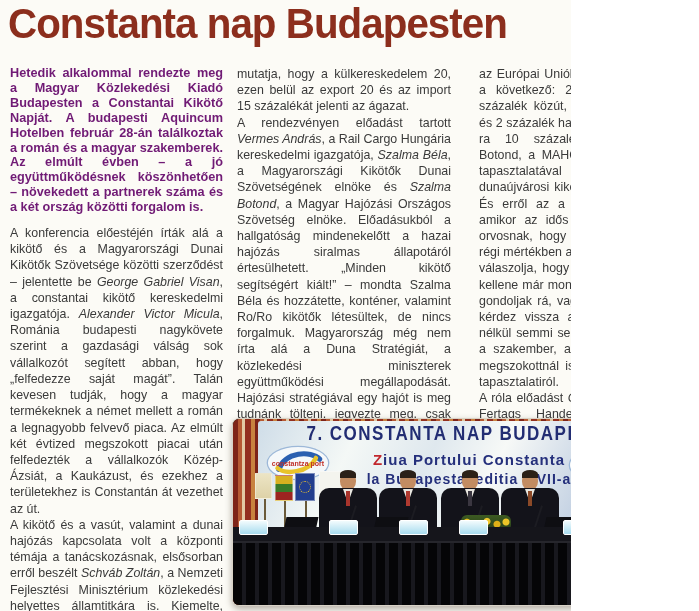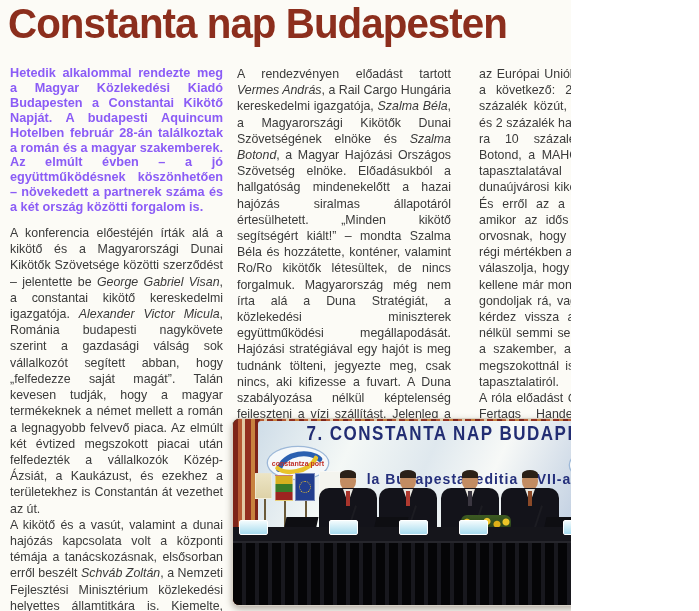--- a/index.html
+++ b/index.html
@@ -17,21 +17,21 @@
   .col {
     position:absolute; top:66px; font-size:12.4px; line-height:16.2px;
     color:#3a3a3a; text-align:justify;
   }
   .col-1 { left:10px;  width:213px; }
   .col-2 { left:237px; width:214px; }
   .col-3 { left:479px; width:225px; }
   .col p { margin:0; }
   p.intro {
     font-weight:bold; font-size:12.7px; line-height:14.9px;
-    color:#8b5cf6; margin-bottom:10px; text-align:justify;
+    color:#701a75; margin-bottom:10px; text-align:justify;
   }
   .it { font-style:italic; }
   .credit { float:right; font-style:italic; }
 
   
   .photo {
     position:absolute; left:232px; top:418px; width:459px; height:186px;
     border-radius:7px; overflow:hidden; background:#221a12;
     box-shadow:0 3px 7px rgba(70,55,40,.4); border:1px solid #d8d2c6;
   }
@@ -164,33 +164,35 @@
   <h1 class="headline">Constanta nap Budapesten</h1>
 
   <div class="col col-1">
     <p class="intro">Hetedik alkalommal rendezte meg a Magyar Közlekedési Kiadó Budapesten a Constantai Kikötő Napját. A budapesti Aquincum Hotelben február 28-án találkoztak a román és a magyar szakemberek. Az elmúlt évben – a jó együttműködésnek köszönhetően – növekedett a partnerek száma és a két ország közötti forgalom is.</p>
     <p><span>A konferencia előestéjén írták alá a kikötő és a Magyarországi Dunai Kikötők Szövetsége közötti szerződést – jelentette be </span><span class="it">George Gabriel Visan</span><span>, a constantai kikötő kereskedelmi igazgatója. </span><span class="it">Alexander Victor Micula</span><span>, Románia budapesti nagykövete szerint a gazdasági válság sok vállalkozót segített abban, hogy „felfedezze saját magát”. Talán kevesen tudják, hogy a magyar termékeknek a német mellett a román a legnagyobb felvevő piaca. Az elmúlt két évtized megszokott piacai után felfedezték a vállalkozók Közép-Ázsiát, a Kaukázust, és ezekhez a területekhez is Constantán át vezethet az út.</span></p>
     <p><span>A kikötő és a vasút, valamint a dunai hajózás kapcsolata volt a központi témája a tanácskozásnak, elsősorban erről beszélt </span><span class="it">Schváb Zoltán</span><span>, a Nemzeti Fejlesztési Minisztérium közlekedési helyettes államtitkára is. Kiemelte, hogy a közlekedés és a szállítás kulcsfontosságú szerepet töltenek be a gazdaságban. A 4 főnél többet foglalkoztató vállalkozások 14 százaléka működik ebben a szektorban Magyarországon.</span></p>
 
   </div>
 
   <div class="col col-2">
+    <p><span>mutatja, hogy a külkereskedelem 20, ezen belül az export 20 és az import 15 százalékát jelenti az ágazat.</span></p>
     <p><span>A rendezvényen előadást tartott </span><span class="it">Vermes András</span><span>, a Rail Cargo Hungária kereskedelmi igazgatója, </span><span class="it">Szalma Béla</span><span>, a Magyarországi Kikötők Dunai Szövetségének elnöke és </span><span class="it">Szalma Botond</span><span>, a Magyar Hajózási Országos Szövetség elnöke. Előadásukból a hallgatóság mindenekelőtt a hazai hajózás siralmas állapotáról értesülhetett. „Minden kikötő segítségért kiált!” – mondta Szalma Béla és hozzátette, konténer, valamint Ro/Ro kikötők létesültek, de nincs forgalmuk. Magyarország még nem írta alá a Duna Stratégiát, a közlekedési miniszterek együttműködési megállapodását. Hajózási stratégiával egy hajót is meg tudnánk tölteni, jegyezte meg, csak nincs, aki kifizesse a fuvart. A Duna szabályozása nélkül képtelenség fejleszteni a vízi szállítást. Jelenleg a közlekedési alágazatok között</span></p>
   </div>
 
   <div class="col col-3">
     <p><span>az Európai Unióban a munkamegosztás a következő: 21 százalék vasút, 72 százalék közút, 5 százalék csővezeték és 2 százalék hajózás. Ezt kellene 2030-ra 10 százalékra emelni. Szalma Botond, a MAHOSZ elnöke előző napi tapasztalatával indította előadását: a dunaújvárosi kikötőben állnak a hajók… És erről az a történet jutott eszébe, amikor az idős bácsi panaszkodik az orvosnak, hogy már nem megy neki a régi mértékben a szex. Mire az orvos azt válaszolja, hogy akkor talán a feléről le kellene már mondania. Melyik feléről, ne gondoljak rá, vagy ne beszéljek róla? – kérdez vissza az öreg… A gazdaság nélkül semmi sem működik, szögezte le a szakember, aki ezúttal talán még a megszokottnál is keserűbben beszélt a tapasztalatiról.</span></p>
     <p><span><span>A róla előadást </span><span class="it">Codin Victor Popescu</span><span>, a Fertags Handels GmbH igazgatója tartotta, majd kötetlen beszélgetésre, menedzsertalálkozóra került sor.</span></span><span class="credit">Fotó: Izsák Éva</span></p>
   </div>
 
   <div class="photo">
     <div class="curtain"></div>
 
     <div class="banner">
       <div class="banner-title">7. CONSTANTA NAP BUDAPESTEN</div>
+      <div class="banner-sub1"><span class="z-red">Z</span><span>iua Portului Constanta</span></div>
       <div class="banner-sub2">la Budapesta, editia a VII-a</div>
 
       <svg class="logo logo-left" viewBox="0 0 100 56">
         <ellipse cx="50" cy="28" rx="48" ry="26" fill="#f5f8fa" stroke="#9db8d8" stroke-width="2"></ellipse>
         <path d="M20,38 C30,10 70,8 84,22" stroke="#2a5fb0" stroke-width="8" fill="none" stroke-linecap="round"></path>
         <path d="M78,20 C66,44 30,46 18,36" stroke="#e8c32a" stroke-width="7" fill="none" stroke-linecap="round"></path>
         <text x="50" y="32" text-anchor="middle" font-size="11" font-weight="bold" fill="#c03028">constantza port</text>
       </svg>
       <svg class="logo logo-right" viewBox="0 0 100 56">
         <ellipse cx="50" cy="28" rx="48" ry="26" fill="#f5f8fa" stroke="#9db8d8" stroke-width="2"></ellipse>

